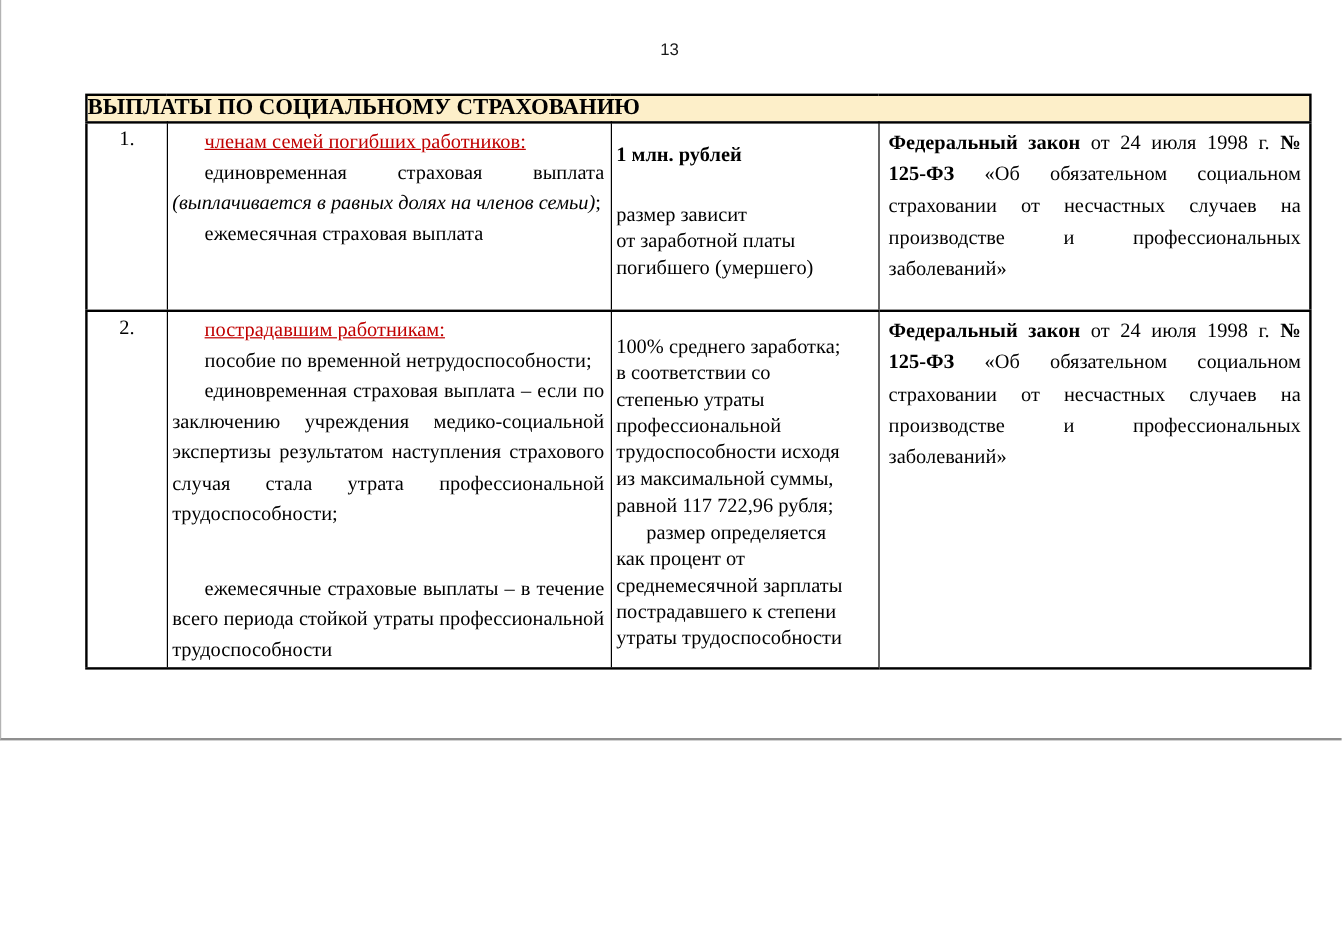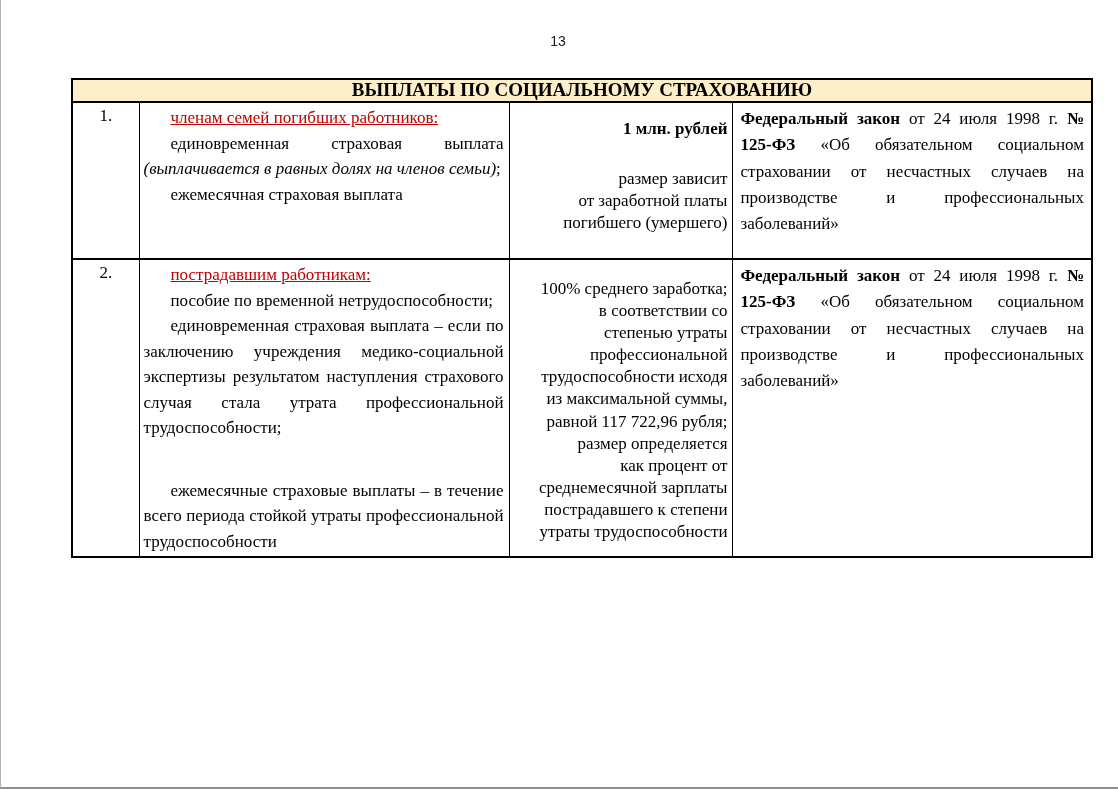--- a/index.html
+++ b/index.html
@@ -5,21 +5,21 @@
   * { margin: 0; padding: 0; box-sizing: border-box; }
   html, body { background: #ffffff; }
   body {
     width: 1118px; height: 789px;
     font-family: "Liberation Serif", serif;
     color: #000;
     overflow: hidden;
   }
   .page {
     position: relative;
-    width: 1118px; height: 789px;
+    width: 1118px; height: 617px;
     background: #fff;
     border-left: 1px solid #b3b3b3;
     border-bottom: 2px solid #8f8f8f;
   }
   .page-number {
     position: absolute;
     top: 33px; left: 0; width: 1114px;
     text-align: center;
     font-family: "Liberation Sans", sans-serif;
     font-size: 14px;
@@ -45,21 +45,21 @@
     font-size: 17px;
     font-weight: bold;
     text-align: center;
     vertical-align: middle;
     line-height: 1.3;
     padding: 2px 4px;
     height: 51px;
   }
   .banner-cell {
     height: 23px;
-    text-align: center;
+    text-align: left;
     vertical-align: middle;
     font-weight: bold;
     font-size: 19px;
     line-height: 1.05;
     padding: 0;
   }
   .num-cell {
     text-align: center;
     font-size: 17px;
     padding-top: 3px;
@@ -73,21 +73,21 @@
   .g-cell p { text-indent: 27px; }
   .red-title {
     color: var(--accent-red);
     font-weight: normal;
     text-decoration: underline;
   }
   .gap-above { margin-top: 37px; }
   .amount-cell {
     font-size: 17px;
     line-height: 1.3;
-    text-align: right;
+    text-align: left;
     padding: 3px 4px;
   }
   .amount-main { font-weight: bold; margin-top: 12px; }
   .amount-note { margin-top: 28px; white-space: pre-line; }
   .amount-p { white-space: pre-line; }
   .amount-cell .first { margin-top: 15px; }
   .amount-indent { text-indent: 25px; }
   .act-cell {
     font-size: 17px;
     line-height: 1.55;

